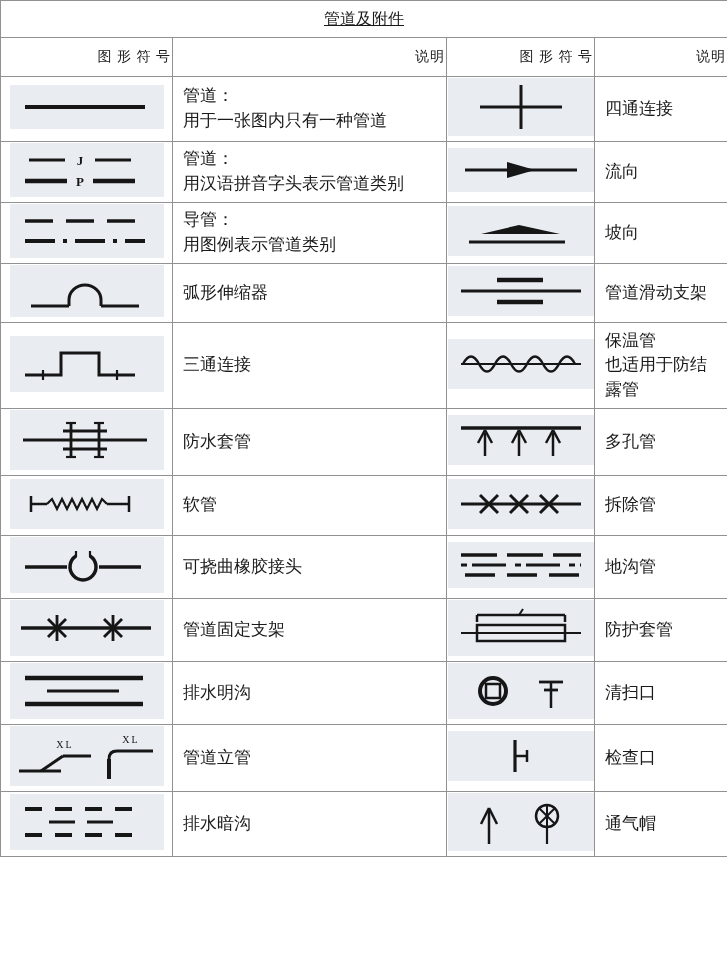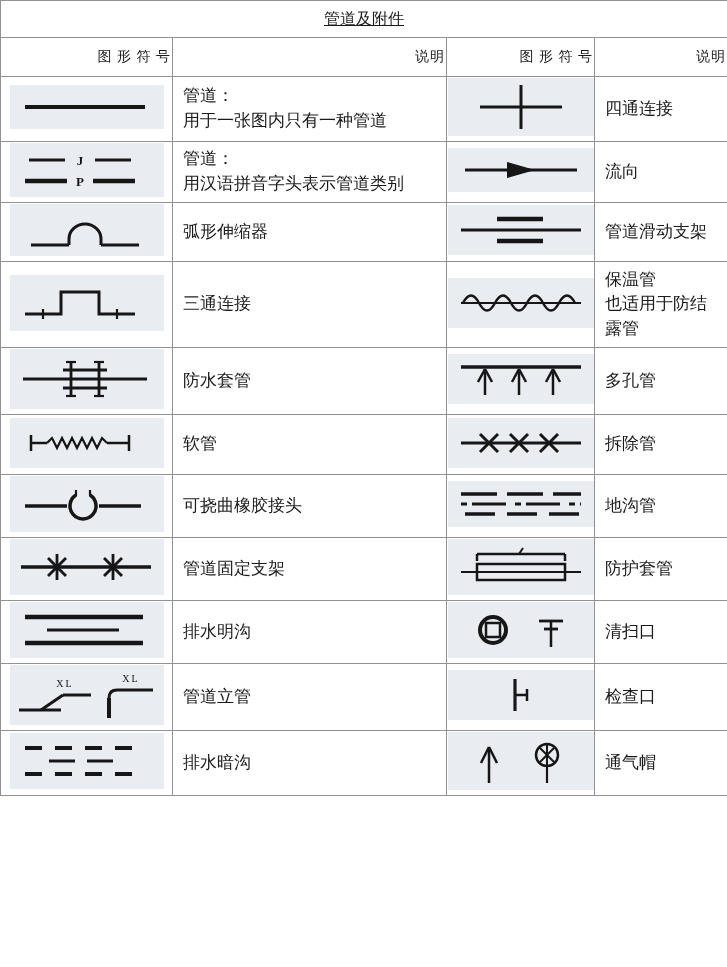--- a/index.html
+++ b/index.html
@@ -67,20 +67,35 @@
     <td class="desc-cell">管道：
 用汉语拼音字头表示管道类别</td>
     <td class="sym-cell"><span class="sym-box">
       <svg width="132" height="34" viewBox="0 0 132 34">
               <line x1="10" y1="17" x2="122" y2="17" stroke-width="3"></line>
               <polygon points="52,9 80,17 52,25"></polygon>
             </svg></span></td>
     <td class="desc-cell">流向</td>
   </tr>
 
+  <tr style="height:61px">
+    <td class="sym-cell"><span class="sym-box">
+      <svg width="140" height="44" viewBox="0 0 140 44">
+        <line x1="8" y1="12" x2="126" y2="12" stroke-width="3.5" stroke-dasharray="28 13"></line>
+        <line x1="8" y1="32" x2="128" y2="32" stroke-width="4" stroke-dasharray="30 8 4 8"></line>
+      </svg></span></td>
+    <td class="desc-cell">导管：
+用图例表示管道类别</td>
+    <td class="sym-cell"><span class="sym-box">
+      <svg width="132" height="40" viewBox="0 0 132 40">
+              <polygon points="26,23 64,14 105,23"></polygon>
+              <line x1="14" y1="31" x2="110" y2="31" stroke-width="3"></line>
+            </svg></span></td>
+    <td class="desc-cell">坡向</td>
+  </tr>
 
 
 
   <tr style="height:57px">
     <td class="sym-cell"><span class="sym-box">
       <svg width="140" height="42" viewBox="0 0 140 42">
         <line x1="14" y1="36" x2="52" y2="36" stroke-width="3"></line>
               <line x1="84" y1="36" x2="122" y2="36" stroke-width="3"></line>
         <path d="M52 36 L52 30 A16 15 0 1 1 84 30 L84 36" fill="none" stroke-width="3"></path>
       </svg></span></td>

